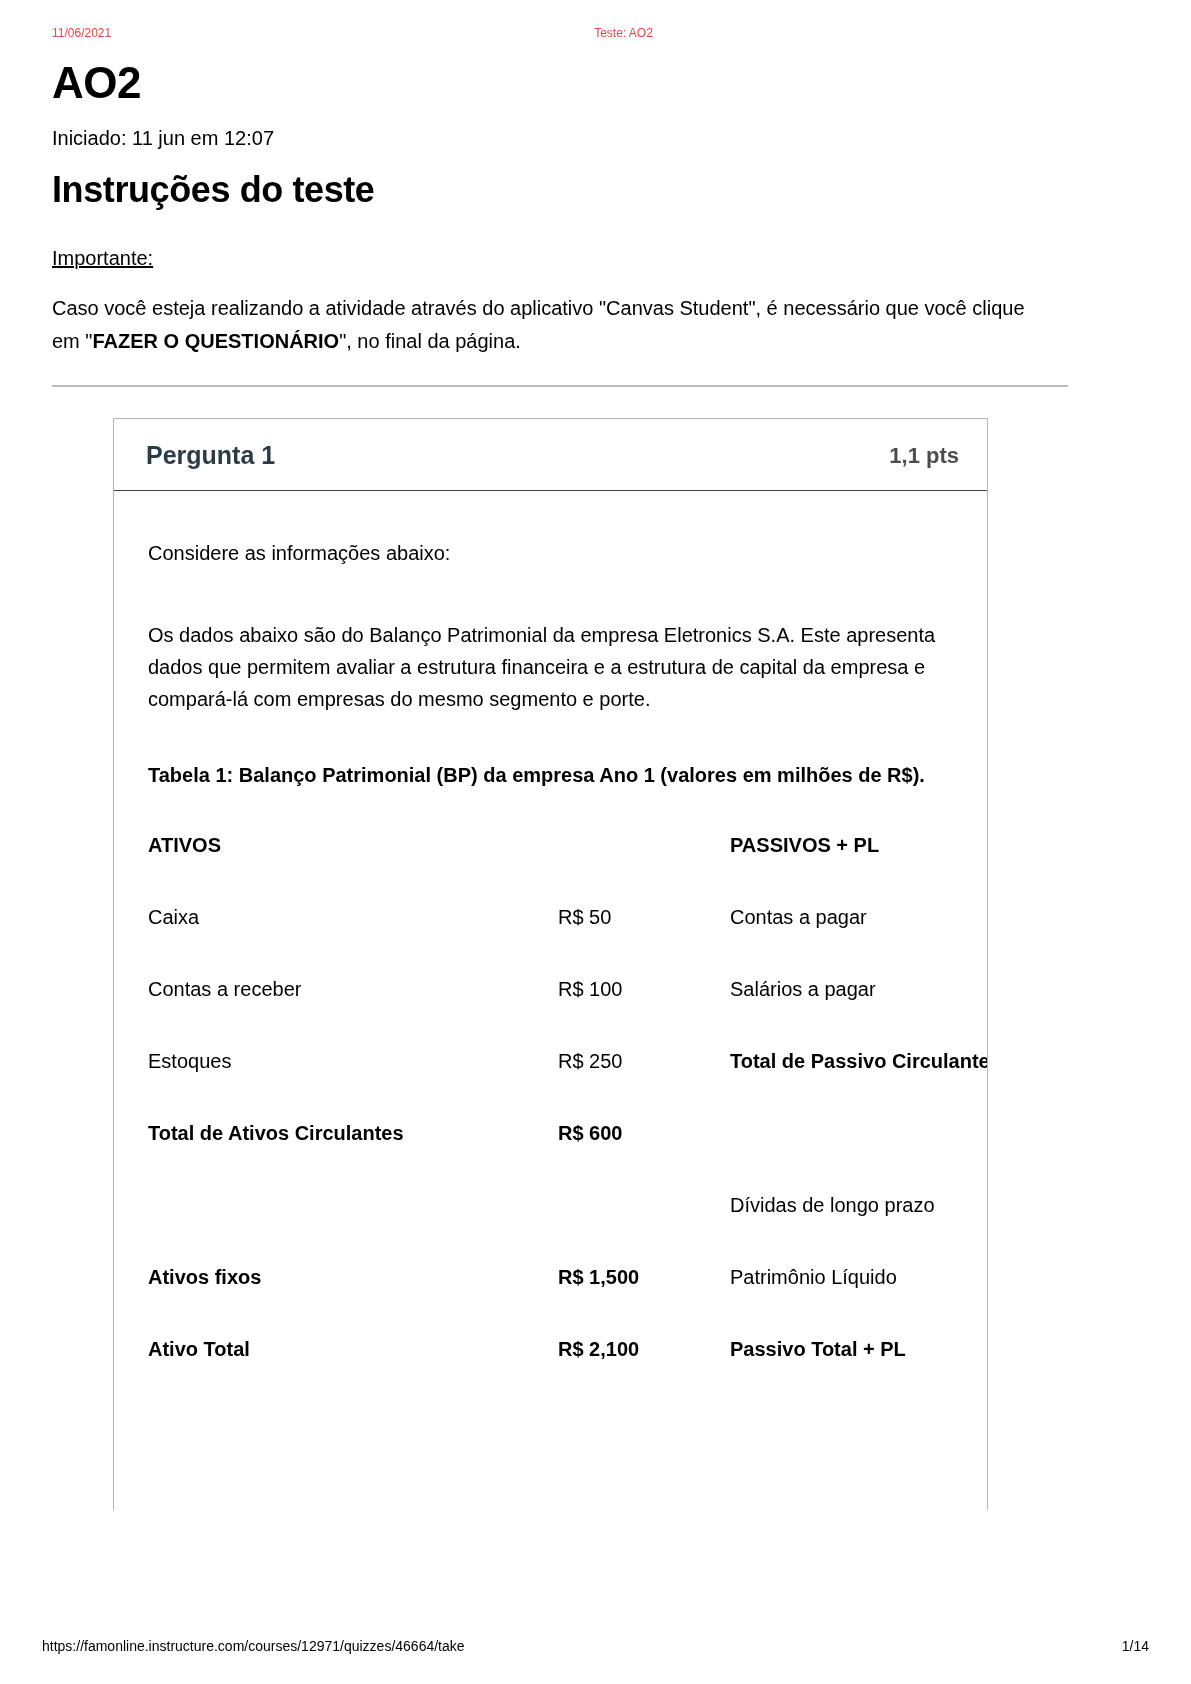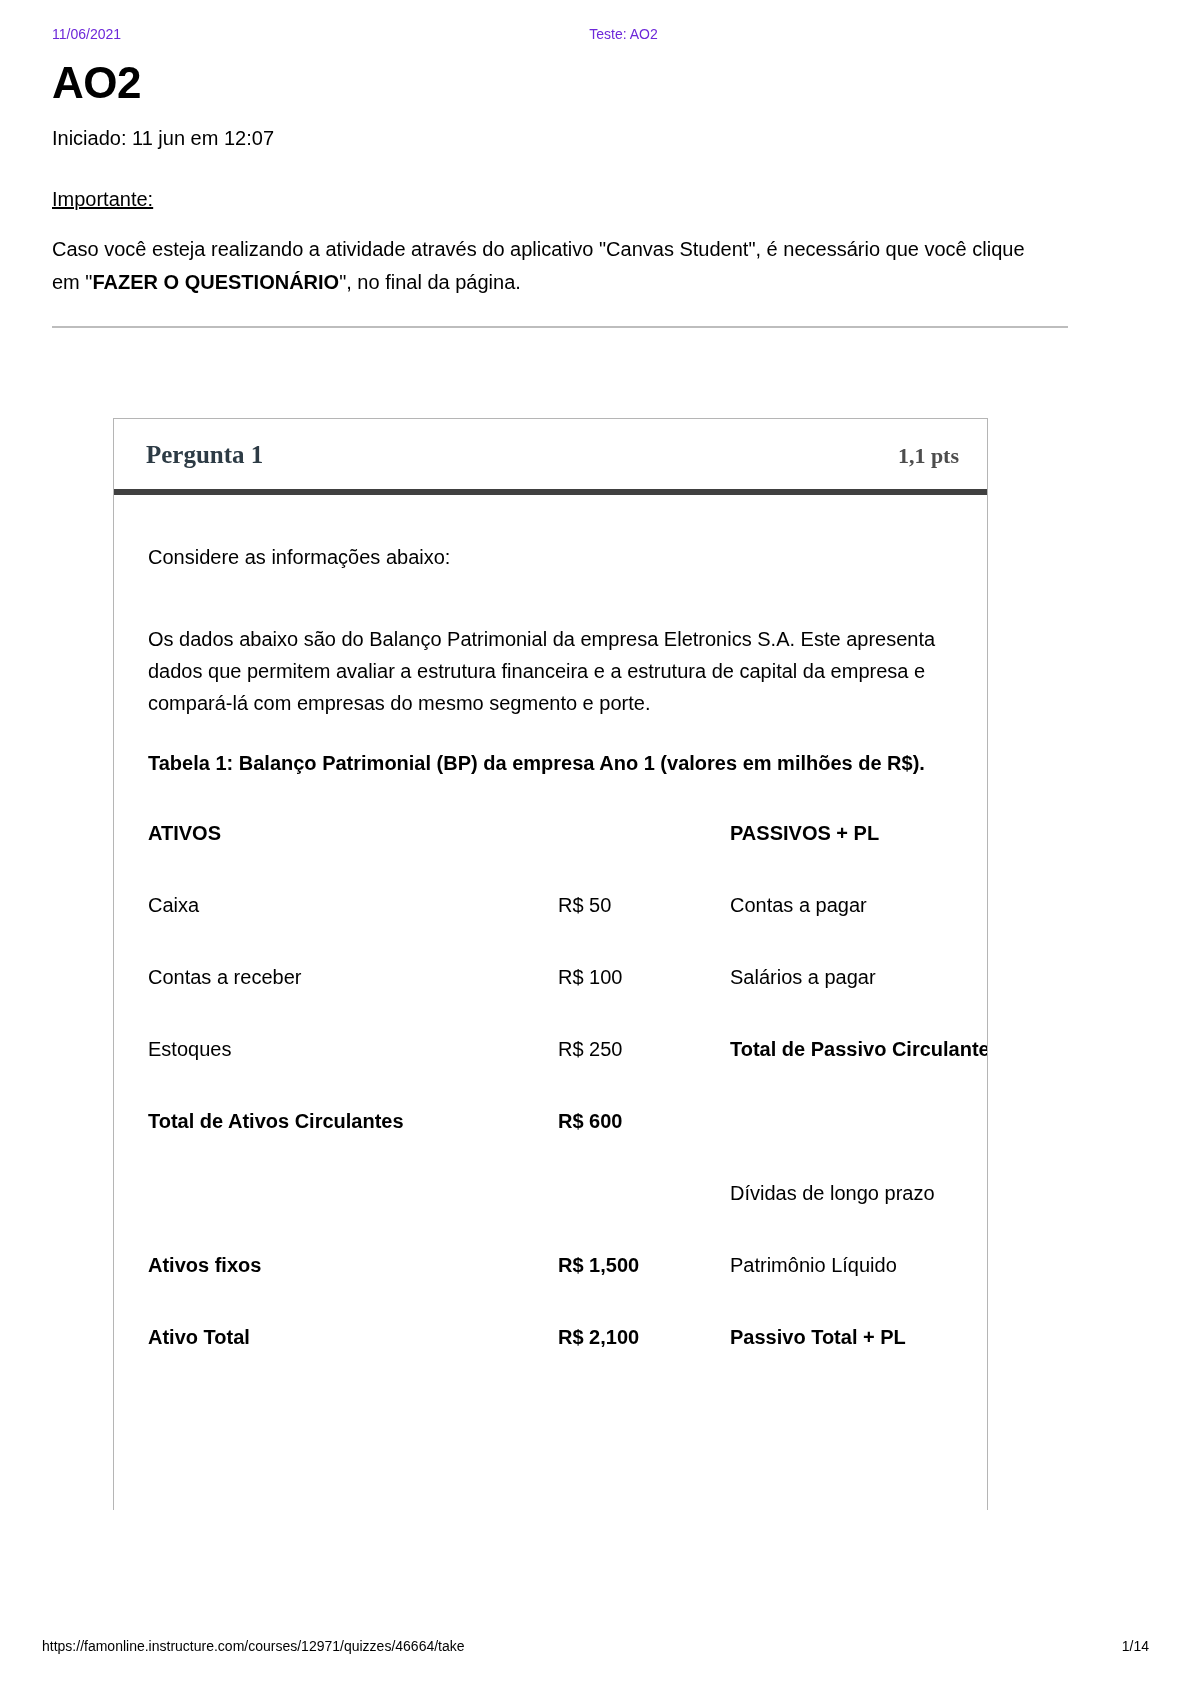--- a/index.html
+++ b/index.html
@@ -22,22 +22,22 @@
     box-sizing: border-box;
   }
 
   
   .print-header {
     position: absolute;
     top: 26px;
     left: 52px;
     right: 52px;
     height: 18px;
-    font-size: 14px;
-    color: #6d28d9;
+    font-size: 12px;
+    color: #ef4444;
   }
   .print-header .ph-date {
     position: absolute;
     left: 0;
     top: 0;
     white-space: nowrap;
   }
   .print-header .ph-title {
     position: absolute;
     left: 50%;
@@ -109,26 +109,25 @@
     width: 875px;
     border: 1px solid #b5b5b5;
     border-bottom: none;
     background: #ffffff;
     box-sizing: border-box;
     overflow: hidden;
     height: 1092px;
   }
   .question-head {
     display: flex;
-    align-items: flex-end;
+    align-items: center;
     justify-content: space-between;
     padding: 22px 28px 20px 32px;
-    border-bottom: 6px solid #404040;
+    border-bottom: 1px solid #404040;
     box-sizing: border-box;
-    font-family: Liberation Serif, serif;
   }
   .question-name {
     font-size: 25px;
     font-weight: bold;
     color: #2d3b45;
   }
   .question-points {
     font-size: 22px;
     font-weight: bold;
     color: #4d4d4d;
@@ -137,21 +136,21 @@
 
   .question-body {
     padding: 46px 32px 0 34px;
     box-sizing: border-box;
   }
   .q-para {
     font-size: 20px;
     line-height: 1.6;
     margin: 0 0 50px 0;
   }
-  .q-para.tight { margin-bottom: 28px; }
+  .q-para.tight { margin-bottom: 44px; }
 
   .table-caption {
     font-size: 20px;
     font-weight: bold;
     line-height: 1.6;
     margin: 0 0 42px 0;
     width: 820px;
   }
 
   
@@ -208,20 +207,21 @@
   <div class="print-header">
     <span class="ph-date">11/06/2021</span>
     <span class="ph-title">Teste: AO2</span>
   </div>
 
   <div class="doc">
     <h1 class="quiz-title">AO2</h1>
 
     <div class="started-line">Iniciado: 11 jun em 12:07</div>
 
+    <h2 class="instructions-title">Instruções do teste</h2>
 
     <div>
       <span class="important-label">Importante:</span>
     </div>
 
     <p class="intro-para">
       <span>Caso você esteja realizando a atividade através do aplicativo "Canvas Student", é necessário que você clique em </span><span>"</span><b>FAZER O QUESTIONÁRIO</b><span>", no final da página.</span>
     </p>
 
     <hr class="rule">

